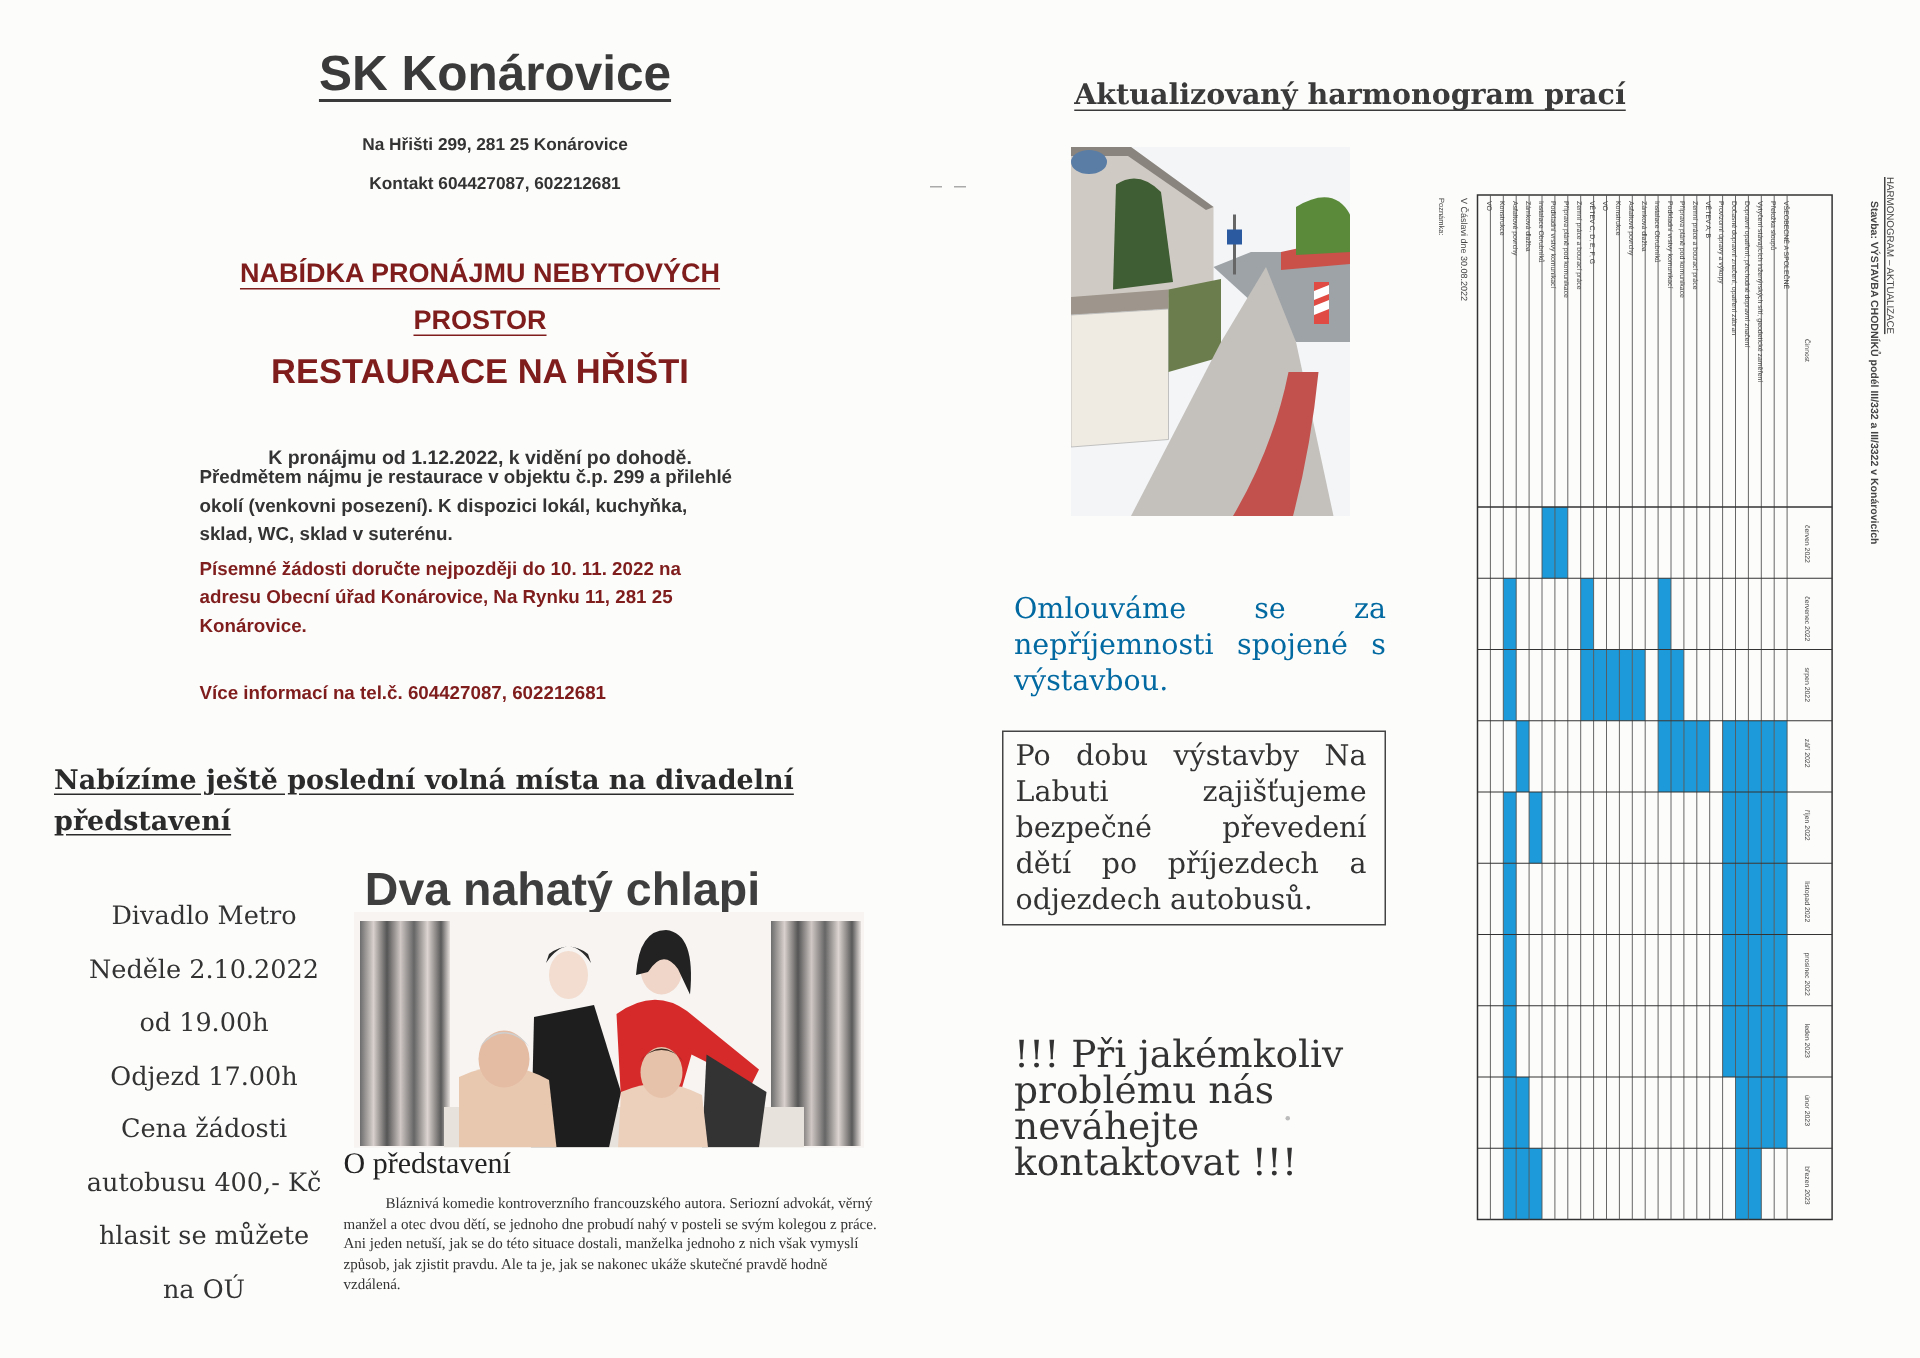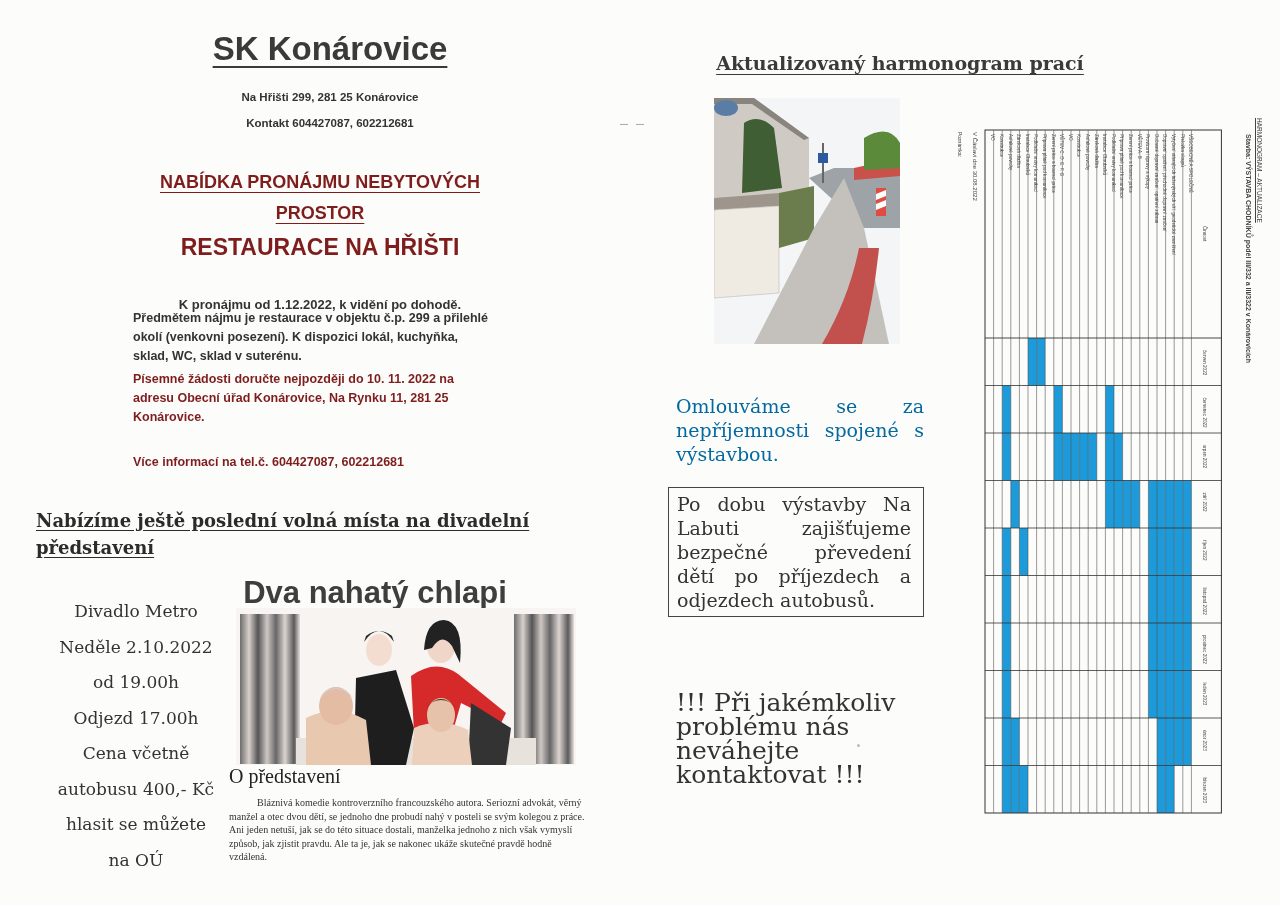--- a/index.html
+++ b/index.html
@@ -55,21 +55,21 @@
 <div id="rent-apply" class="abs sans red">Písemné žádosti doručte nejpozději do 10. 11. 2022 na adresu Obecní úřad Konárovice, Na Rynku 11, 281 25 Konárovice.</div>
 <div id="rent-info" class="abs sans red">Více informací na tel.č. 604427087, 602212681</div>
 
 <div id="theatre-heading" class="abs serif">Nabízíme ještě poslední volná místa na divadelní představení</div>
 <div id="play-title" class="abs sans center">Dva nahatý chlapi</div>
 <div id="event-details" class="abs serif center">
   <div>Divadlo Metro</div>
   <div>Neděle 2.10.2022</div>
   <div>od 19.00h</div>
   <div>Odjezd 17.00h</div>
-  <div>Cena včetně</div>
+  <div>Cena žádosti</div>
   <div>autobusu 400,- Kč</div>
   <div>hlasit se můžete</div>
   <div>na OÚ</div>
 </div>
 
 <div id="play-photo" class="abs" title="Divadelní fotografie – čtyři herci">
   <svg width="340" height="157" viewBox="0 0 340 157">
     <defs>
       <linearGradient id="cur" x1="0" x2="1">
         <stop offset="0" stop-color="#6d6d6d"></stop>

